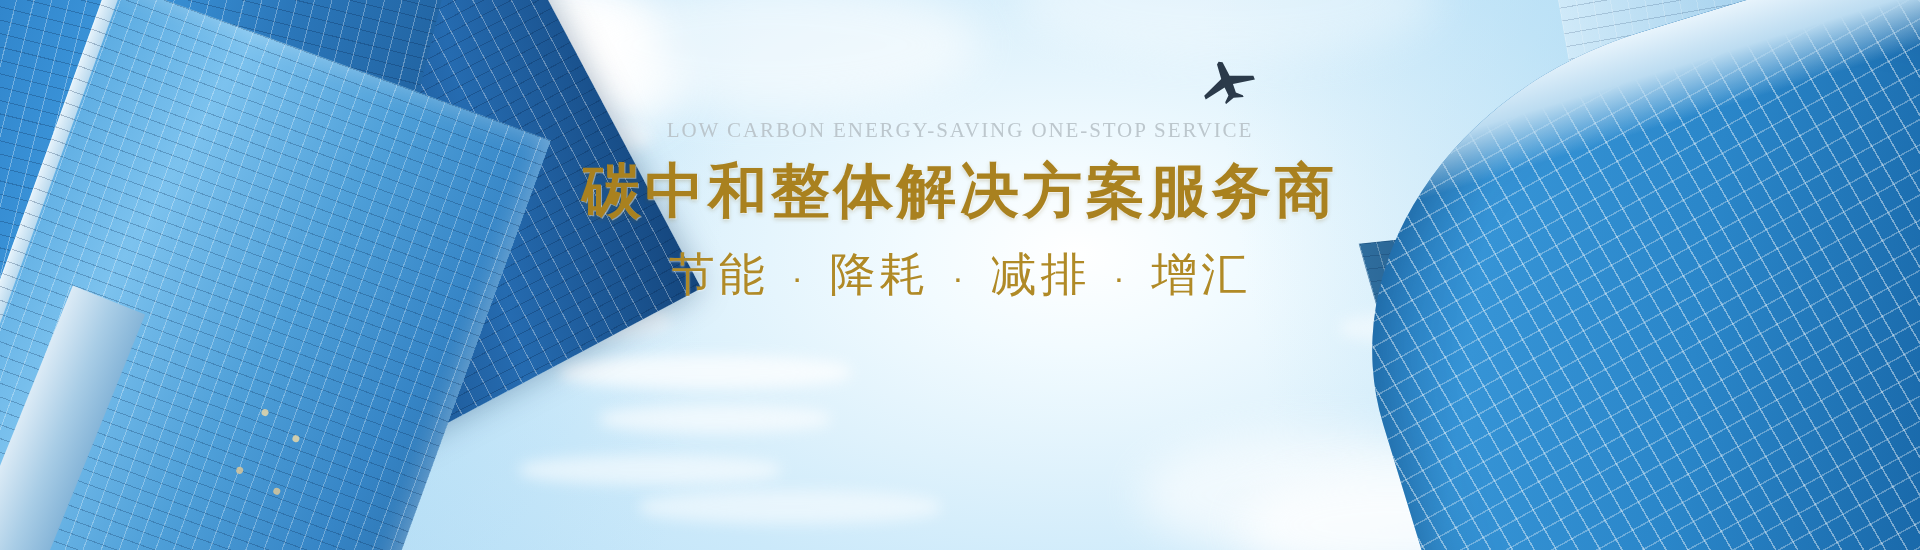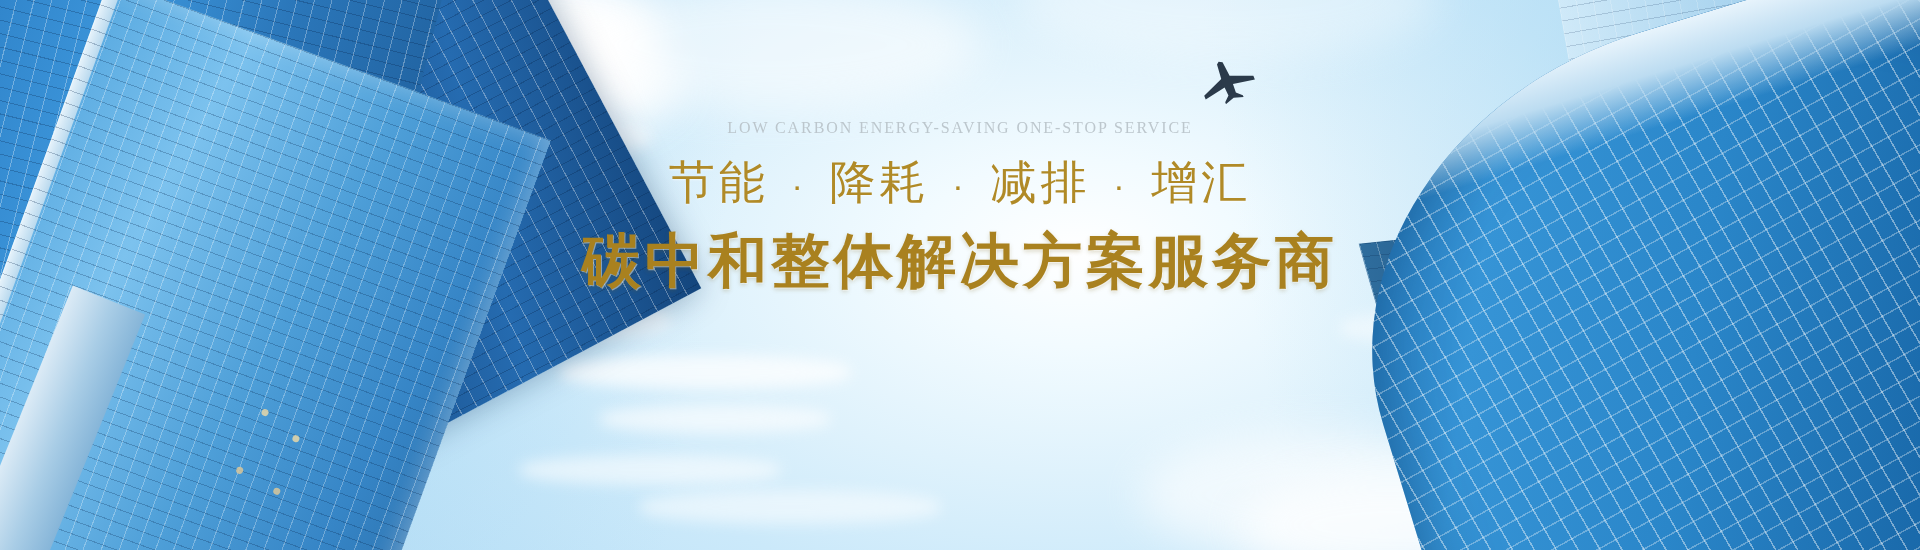--- a/index.html
+++ b/index.html
@@ -115,21 +115,21 @@
   
   #plane{position:absolute;left:1196px;top:56px;width:62px;height:48px;}
 
   
   #copy{
     position:absolute;left:0;right:0;top:118px;
     text-align:center;z-index:40;
   }
   #eyebrow{
     font-family:"Liberation Serif","DejaVu Serif",serif;
-    font-size:16px;letter-spacing:1.9px;
+    font-size:21px;letter-spacing:1.9px;
     color:#b9c3c9;
     opacity:.92;
     line-height:1.2;
   }
   #headline{
     margin-top:14px;
     font-size:46px;font-weight:400;letter-spacing:4px;
     color:#b08a27;
     line-height:1.35;
     text-shadow:0 1px 2px rgba(255,255,255,.55);
@@ -210,25 +210,25 @@
   <svg id="plane" viewBox="0 0 62 48">
     <g transform="rotate(-22 31 24)" fill="#2b3a4a">
       <path d="M30 4 L33.5 6 L35 21 L57 30 L57 34 L35 30 L34.5 39 L40 44 L40 46 L30.5 43 L21 46 L21 44 L26.5 39 L26 30 L4 34 L4 30 L26 21 L27.5 6 Z"></path>
       <rect x="21" y="23" width="4" height="3" rx="1" opacity=".85"></rect>
       <rect x="36" y="23" width="4" height="3" rx="1" opacity=".85"></rect>
     </g>
   </svg>
 
   <div id="copy">
     <div id="eyebrow">LOW CARBON ENERGY-SAVING ONE-STOP SERVICE</div>
+    <div id="subhead">碳中和整体解决方案服务商</div>
     <div id="headline">
       <span>节能</span>
       <span class="dot">·</span>
       <span>降耗</span>
       <span class="dot">·</span>
       <span>减排</span>
       <span class="dot">·</span>
       <span>增汇</span>
     </div>
-    <div id="subhead">碳中和整体解决方案服务商</div>
   </div>
 
 </div>
 
 </body></html>

